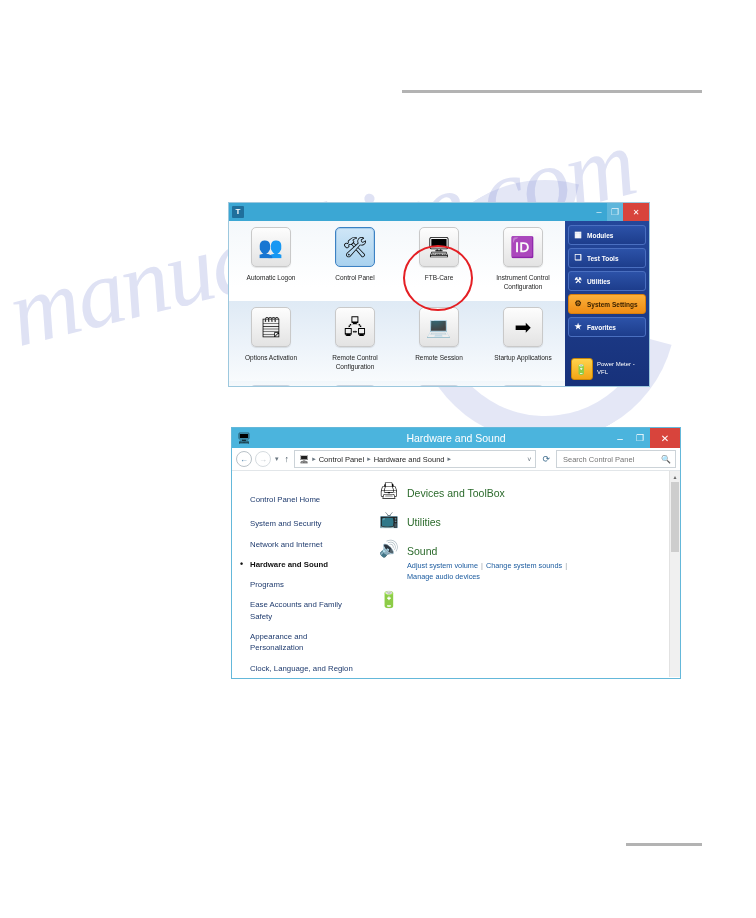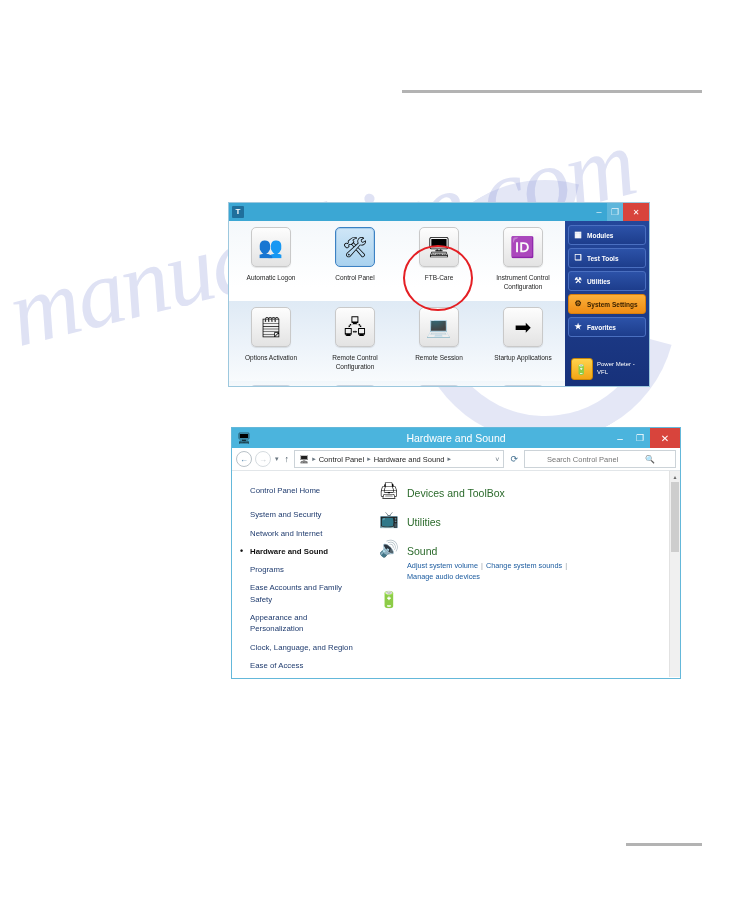--- a/index.html
+++ b/index.html
@@ -158,35 +158,35 @@
     flex:1;display:flex;align-items:center;gap:3px;
     height:16px;padding:0 4px;font-size:7.5px;color:#1f1f1f;
     border:1px solid #ccd3d8;background:#fff;min-width:0;
   }
   .crumb-ico{font-size:8px;}
   .crumb-sep{color:#6a7680;font-size:7px;}
   .crumb-caret{margin-left:auto;color:#6a7680;font-size:7px;}
   .nav-refresh{font-size:9px;color:#3f6d8e;padding:0 3px;flex:none;}
   .cp-search{
     width:110px;height:16px;border:1px solid #ccd3d8;background:#fff;
-    display:flex;align-items:center;padding:0 20px;flex:none;
+    display:flex;align-items:center;padding:0 4px;flex:none;
   }
   .cp-search input{
     border:none;outline:none;flex:1;font-size:7.5px;color:#9aa3aa;
     font-family:"Liberation Sans", sans-serif;background:transparent;min-width:0;
   }
   .cp-search .mag{font-size:8px;color:#6a7680;}
 
   .cp-content{display:flex;height:206px;background:#ffffff;position:relative;}
   .cp-nav{
     width:140px;padding:14px 0 0 18px;box-sizing:border-box;
   }
   .cp-nav-item{
     font-size:7.8px;color:#1f3b6e;line-height:1.45;
-    margin-bottom:7px;position:relative;max-width:110px;
+    margin-bottom:7px;position:relative;max-width:110px;margin-top:9px;
   }
   .cp-nav-item.first{margin-bottom:13px;}
   .cp-nav-item.current{color:#111;font-weight:bold;}
   .cp-nav-item.current::before{
     content:"\2022";position:absolute;left:-10px;top:-1px;
     color:#111;font-size:9px;
   }
 
   .cp-main{flex:1;padding:12px 0 0 0;box-sizing:border-box;position:relative;}
   .cat{display:flex;gap:7px;margin-bottom:9px;padding-left:6px;}

